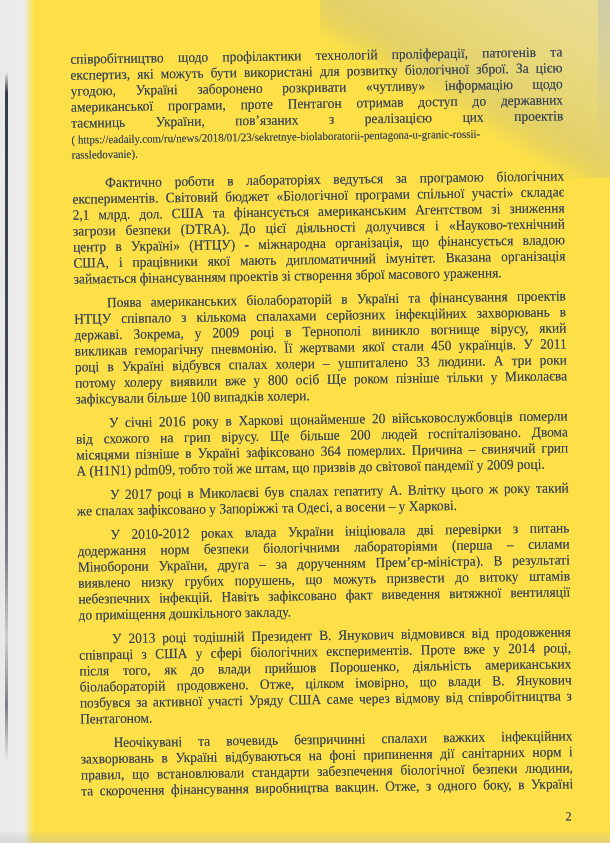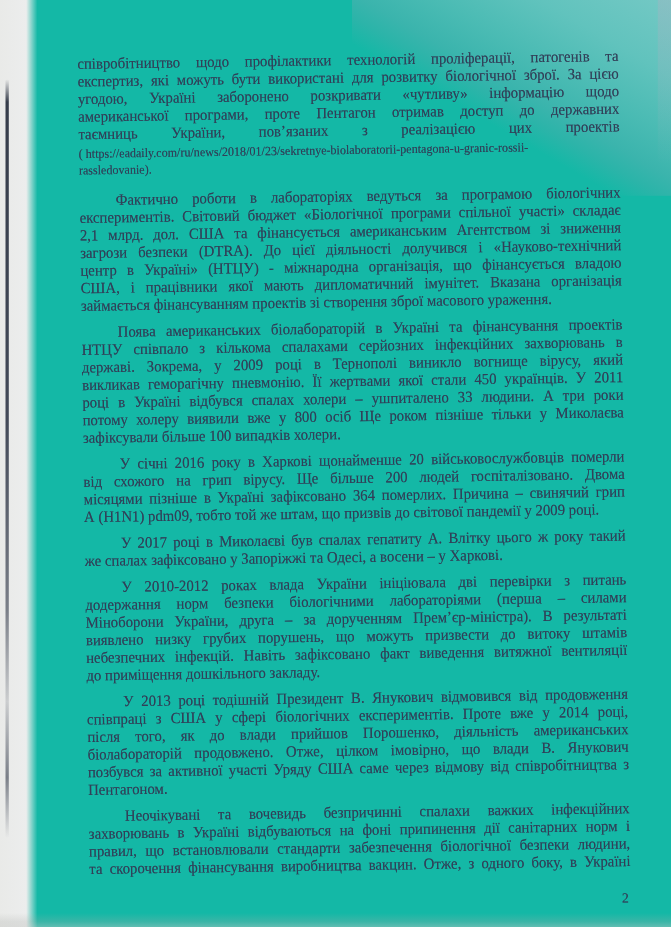--- a/index.html
+++ b/index.html
@@ -5,21 +5,21 @@
   html, body { margin: 0; padding: 0; }
   body {
     width: 610px; height: 843px;
     background: #fdfdfc;
     overflow: hidden;
     position: relative;
     font-family: "Liberation Serif", "DejaVu Serif", serif;
   }
   .scan {
     position: absolute; inset: 0;
-    background: #14b8a6;
+    background: #fde047;
   }
   .left-strip {
     position: absolute; left: 0; top: 0; width: 34px; height: 843px;
     background: linear-gradient(to right, #e9eae8 0%, #eceded 70%, rgba(236,237,237,0) 100%);
   }
   .spine-line {
     position: absolute; left: 5px; top: 72px; width: 3px; height: 690px;
     border-radius: 3px;
     background: linear-gradient(to bottom,
       rgba(22,30,46,0) 0%,

